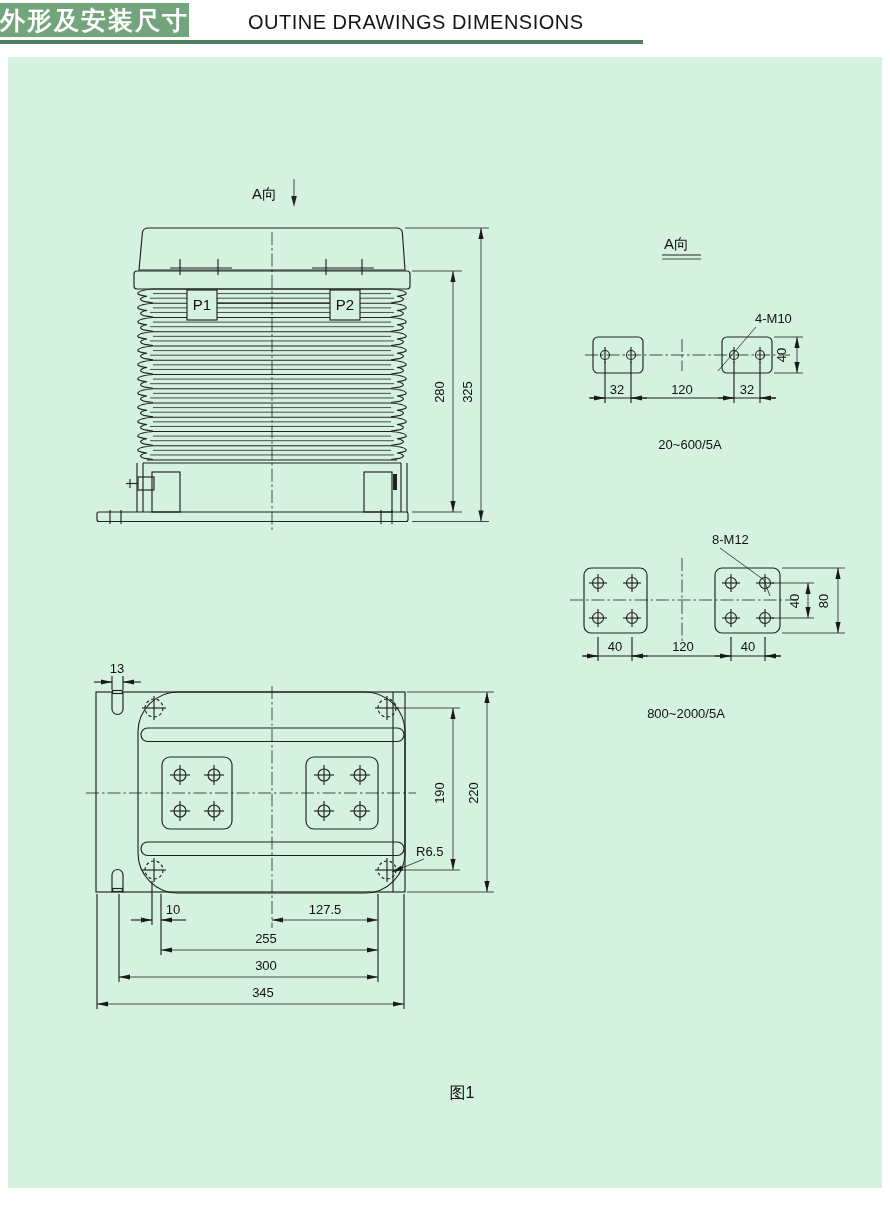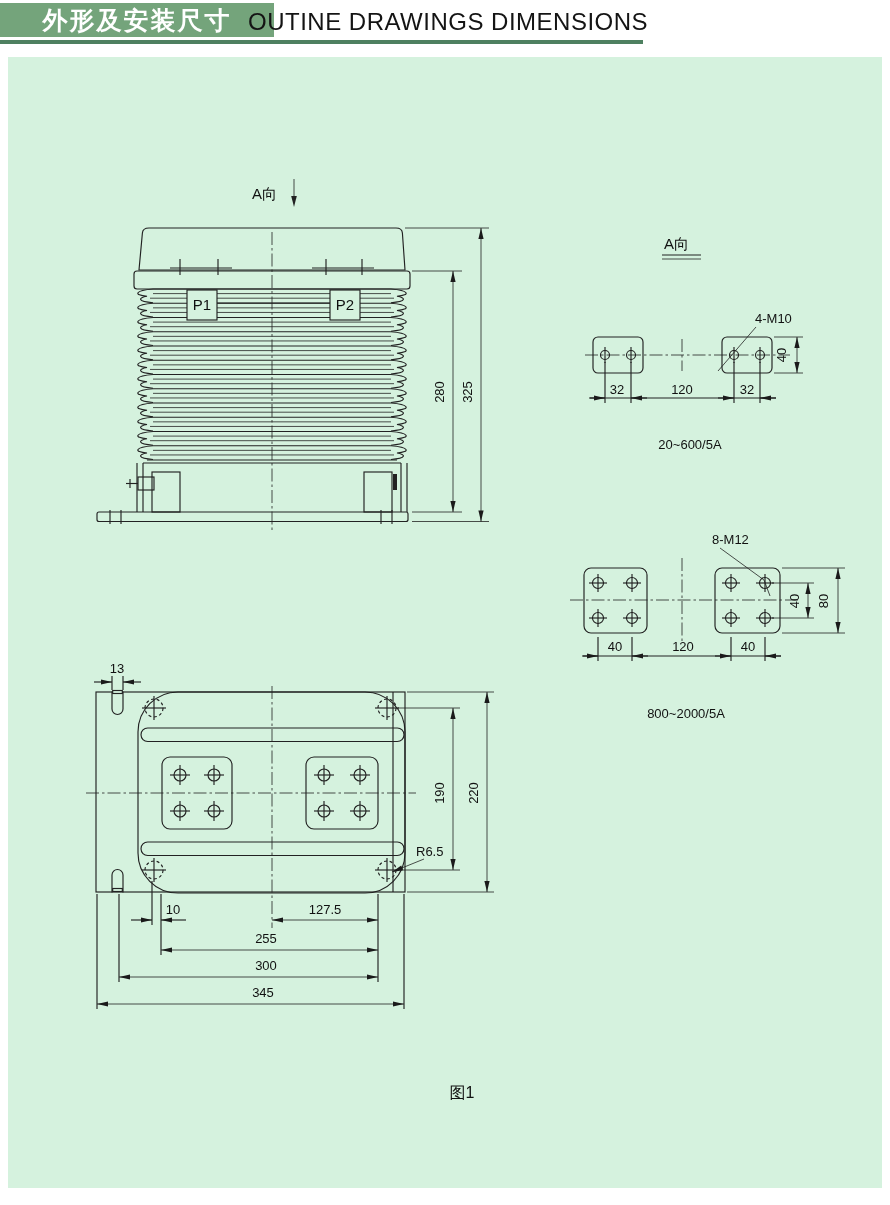--- a/index.html
+++ b/index.html
@@ -1,21 +1,21 @@
 <!DOCTYPE html>
 <html><head>
 <meta charset="utf-8">
 <style>
   html,body{margin:0;padding:0;background:#ffffff;}
   body{width:890px;height:1205px;position:relative;font-family:"Liberation Sans",sans-serif;}
-  .titlebox{position:absolute;left:0;top:3px;width:274px;height:34px;background:#74a47b;
+  .titlebox{position:absolute;left:0;top:3px;width:189px;height:34px;background:#74a47b;
     color:#ffffff;font-size:25px;font-weight:bold;letter-spacing:2px;
     display:flex;align-items:center;justify-content:center;}
   .titleen{position:absolute;left:248px;top:6px;height:32px;display:flex;align-items:center;
-    color:#141414;font-size:24px;letter-spacing:0.5px;white-space:nowrap;}
+    color:#141414;font-size:20px;letter-spacing:0.5px;white-space:nowrap;}
   .underline{position:absolute;left:0;top:40px;width:643px;height:3.5px;background:#4e8060;}
   svg{position:absolute;left:0;top:45px;}
   svg line,svg path,svg rect,svg circle,svg polyline{stroke:#222;fill:none;stroke-width:1.15;stroke-linecap:butt;}
   svg .thin{stroke-width:0.8;}
   svg .cl{stroke-width:0.8;stroke-dasharray:13 3 2.5 3;}
   svg .dash{stroke-dasharray:3 2.6;}
   svg .bgfill{fill:#d5f2de;}
   svg .solidfill{fill:#222;stroke:none;}
   svg .panel{fill:#d5f2de;stroke:none;}
   svg text{stroke:none;fill:#111;font-family:"Liberation Sans","DejaVu Sans",sans-serif;font-size:13px;}

